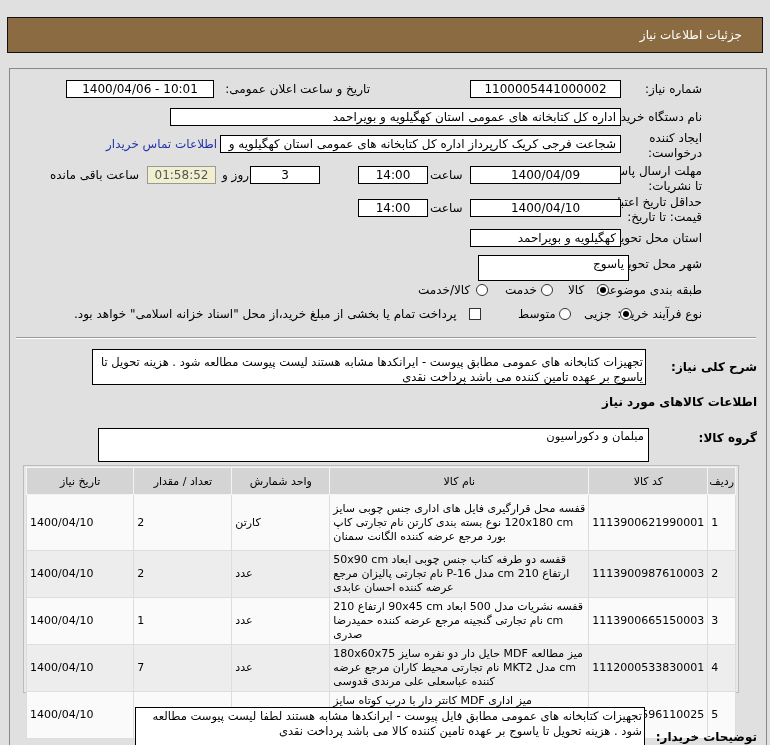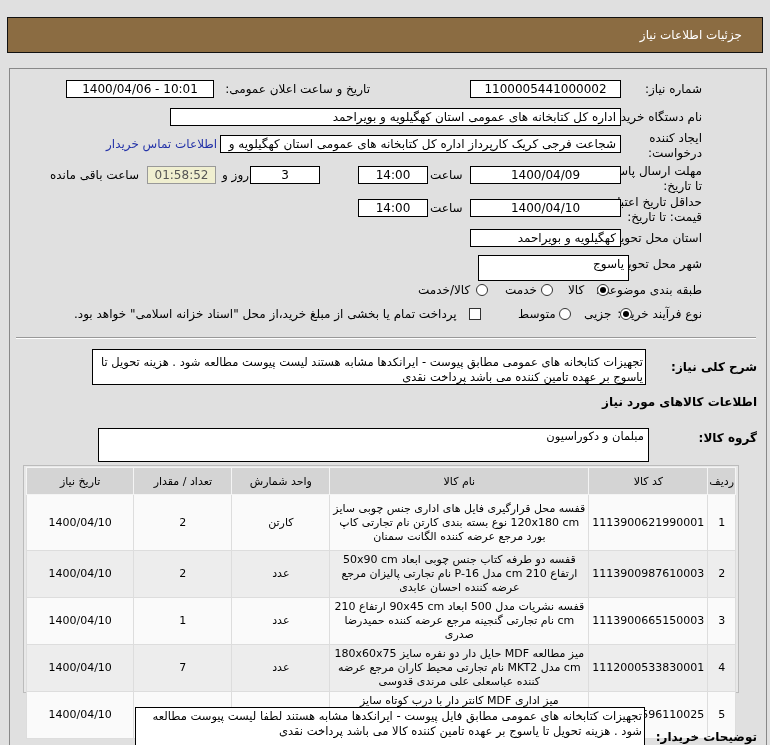--- a/index.html
+++ b/index.html
@@ -33,21 +33,21 @@
   .divider { position:absolute; left:16px; width:740px; height:0; border-top:1px solid #999; border-bottom:1px solid #fff; }
   .bold { font-weight:bold; }
   table.items {
     position:absolute; left:26px; top:467px; width:710px;
     border-collapse:collapse; direction:rtl; font-size:11px;
   }
   table.items th {
     background:#d4d4d4; font-weight:normal; height:24px; border:1px solid #f4f4f4;
     text-align:center;
   }
-  table.items td { border:1px solid #ddd; text-align:center; padding:2px 3px; line-height:14px; }
+  table.items td { border:1px solid #ddd; text-align:left; padding:2px 3px; line-height:14px; }
   table.items tr.odd td { background:#fafafa; }
   table.items tr.even td { background:#ededed; }
   .tablewrap { position:absolute; left:23px; top:465px; width:716px; height:228px; border:1px solid #bbb; background:#e8e8e8; box-sizing:border-box; }
 </style>
 </head>
 <body>
 
 <div id="banner" style="width:756px;">
   <span class="t">جزئیات اطلاعات نیاز</span>
 </div>
@@ -64,21 +64,21 @@
 
 <span class="lbl" style="right:68px; top:131px; line-height:15px;">
   <span>ایجاد کننده</span><br>
   <span>درخواست:</span>
 </span>
 <div class="box r" style="left:220px; top:135px; width:401px; height:18px; line-height:16px;">شجاعت فرجی کریک کارپرداز اداره کل کتابخانه های عمومی استان کهگیلویه و</div>
 <span class="link" style="left:106px; top:137px;">اطلاعات تماس خریدار</span>
 
 <span class="lbl" style="right:68px; top:164px; line-height:15px;">
   <span>مهلت ارسال پاسخ:</span><br>
-  <span>تا تاریخ:</span>
+  <span>تا نشریات:</span>
 </span>
 <div class="box c" style="left:470px; top:166px; width:151px; height:18px; line-height:16px;">1400/04/09</div>
 <span class="lbl" style="left:430px; top:168px;">ساعت</span>
 <div class="box c" style="left:358px; top:166px; width:70px; height:18px; line-height:16px;">14:00</div>
 <div class="box c" style="left:250px; top:166px; width:70px; height:18px; line-height:16px;">3</div>
 <span class="lbl" style="left:222px; top:168px;">روز و</span>
 <div class="box c" style="left:147px; top:166px; width:69px; height:18px; line-height:16px; background:#f0efd0; border-color:#999; color:#555;">01:58:52</div>
 <span class="lbl" style="left:50px; top:168px;">ساعت باقی مانده</span>
 
 <span class="lbl" style="right:68px; top:195px; line-height:15px;">

